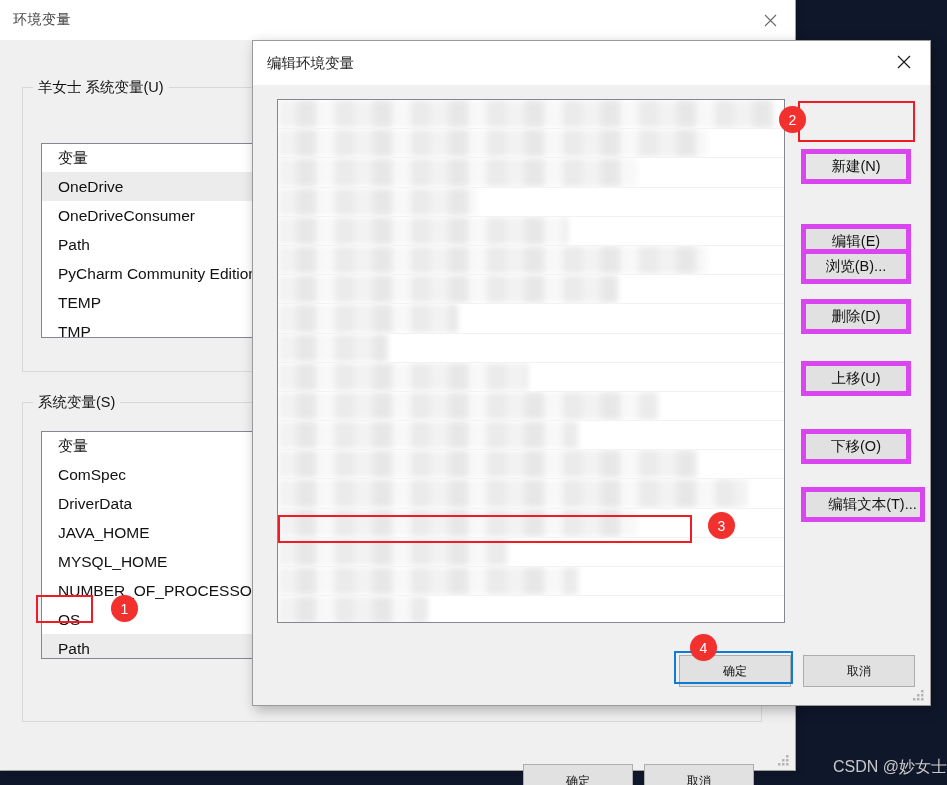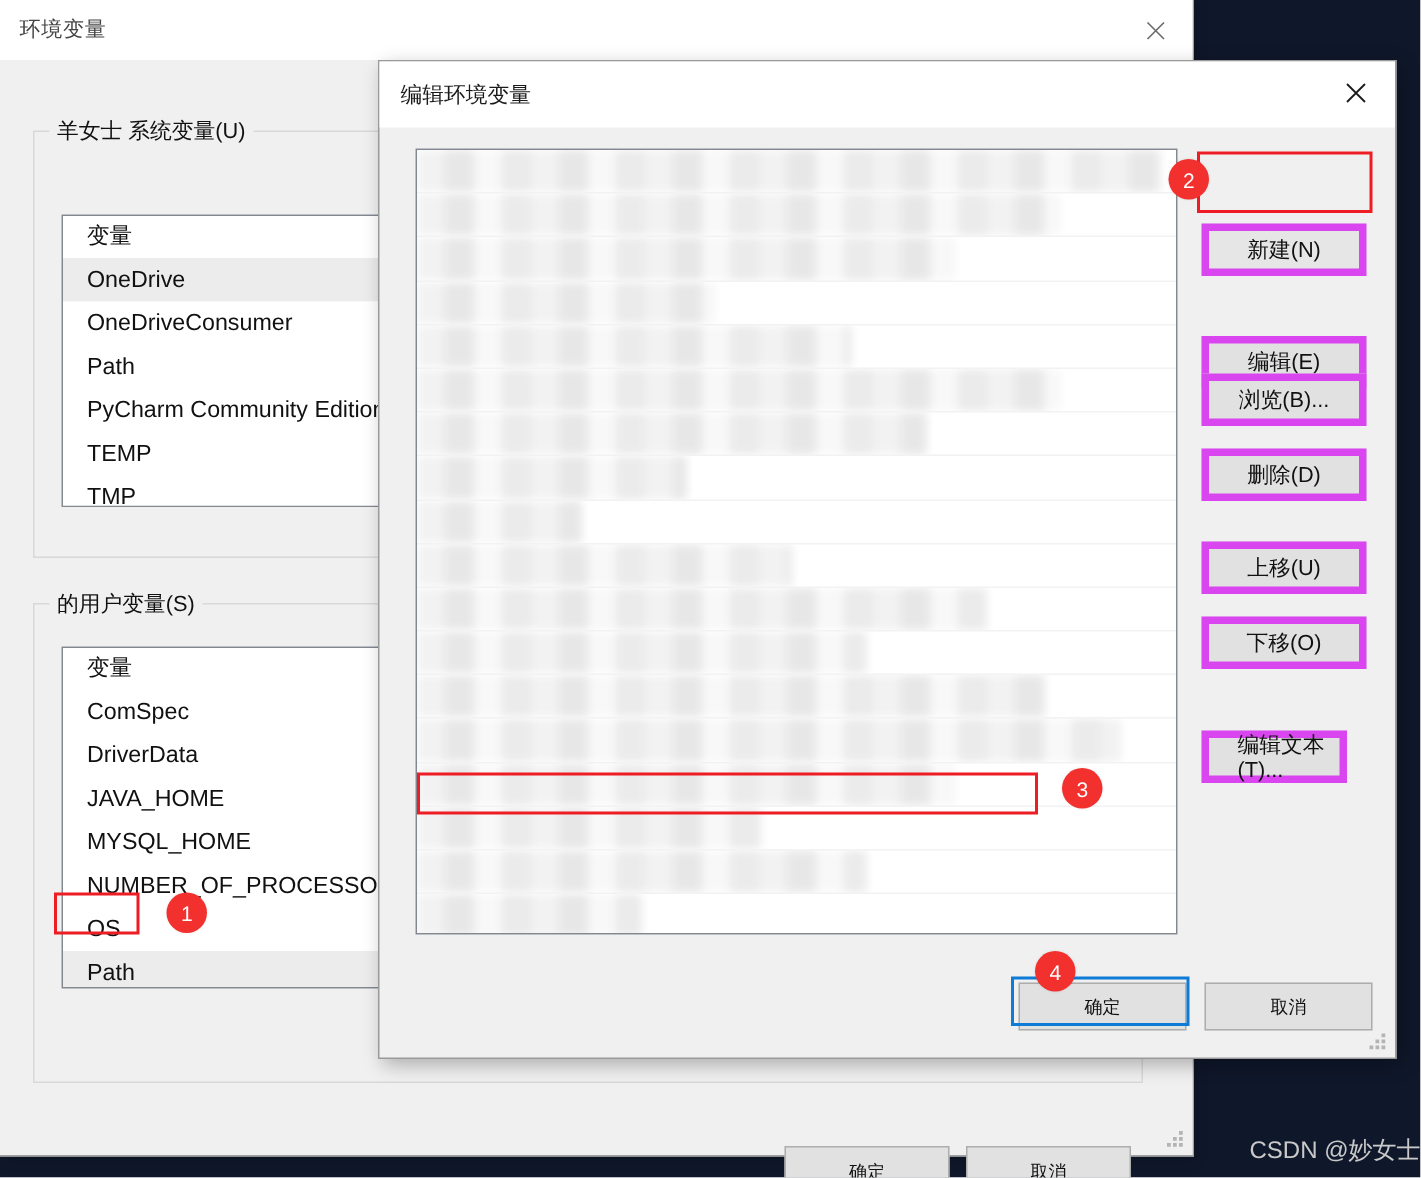--- a/index.html
+++ b/index.html
@@ -273,22 +273,22 @@
     display: flex;
     align-items: center;
     justify-content: center;
     cursor: default;
   }
   .ebtn-new     { top: 64px; background: #e6e6e6; }
   .ebtn-edit    { top: 114px; margin-top: 25px; }
   .ebtn-browse  { top: 164px; }
   .ebtn-delete  { top: 214px; }
   .ebtn-up      { top: 276px; }
-  .ebtn-down    { top: 326px; }
-  .ebtn-text    { left: 548px; top: 402px; width: 97px; padding-left: 19px; }
+  .ebtn-down    { top: 344px; }
+  .ebtn-text    { left: 548px; top: 402px; width: 124px; padding-left: 19px; }
 
   .edit-ok     { position:absolute; left: 426px; top: 570px; width: 112px; height: 32px; }
   .edit-cancel { position:absolute; left: 550px; top: 570px; width: 112px; height: 32px; }
 
   .dlg-grip {
     position: absolute;
     right: 5px;
     bottom: 4px;
     width: 13px;
     height: 13px;
@@ -349,21 +349,21 @@
           <div class="lb-row selected">OneDrive</div>
           <div class="lb-row">OneDriveConsumer</div>
           <div class="lb-row">Path</div>
           <div class="lb-row">PyCharm Community Edition</div>
           <div class="lb-row">TEMP</div>
           <div class="lb-row">TMP</div>
         </div>
       </div>
 
       <div class="groupbox gb-sys">
-        <div class="groupbox-label">的用户变量(S)</div>
+        <div class="groupbox-label">系统变量(S)</div>
         <div class="listbox lb-sys">
           <div class="lb-header">变量</div>
           <div class="lb-row">ComSpec</div>
           <div class="lb-row">DriverData</div>
           <div class="lb-row">JAVA_HOME</div>
           <div class="lb-row">MYSQL_HOME</div>
           <div class="lb-row">NUMBER_OF_PROCESSORS</div>
           <div class="lb-row">OS</div>
           <div class="lb-row selected">Path</div>
 

